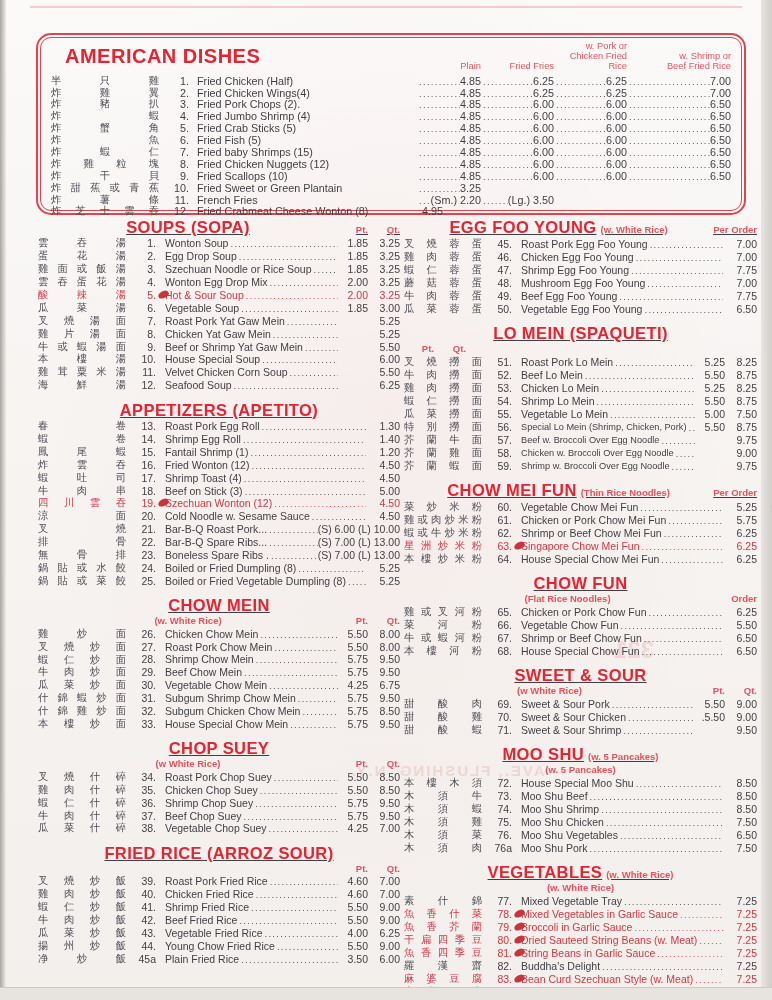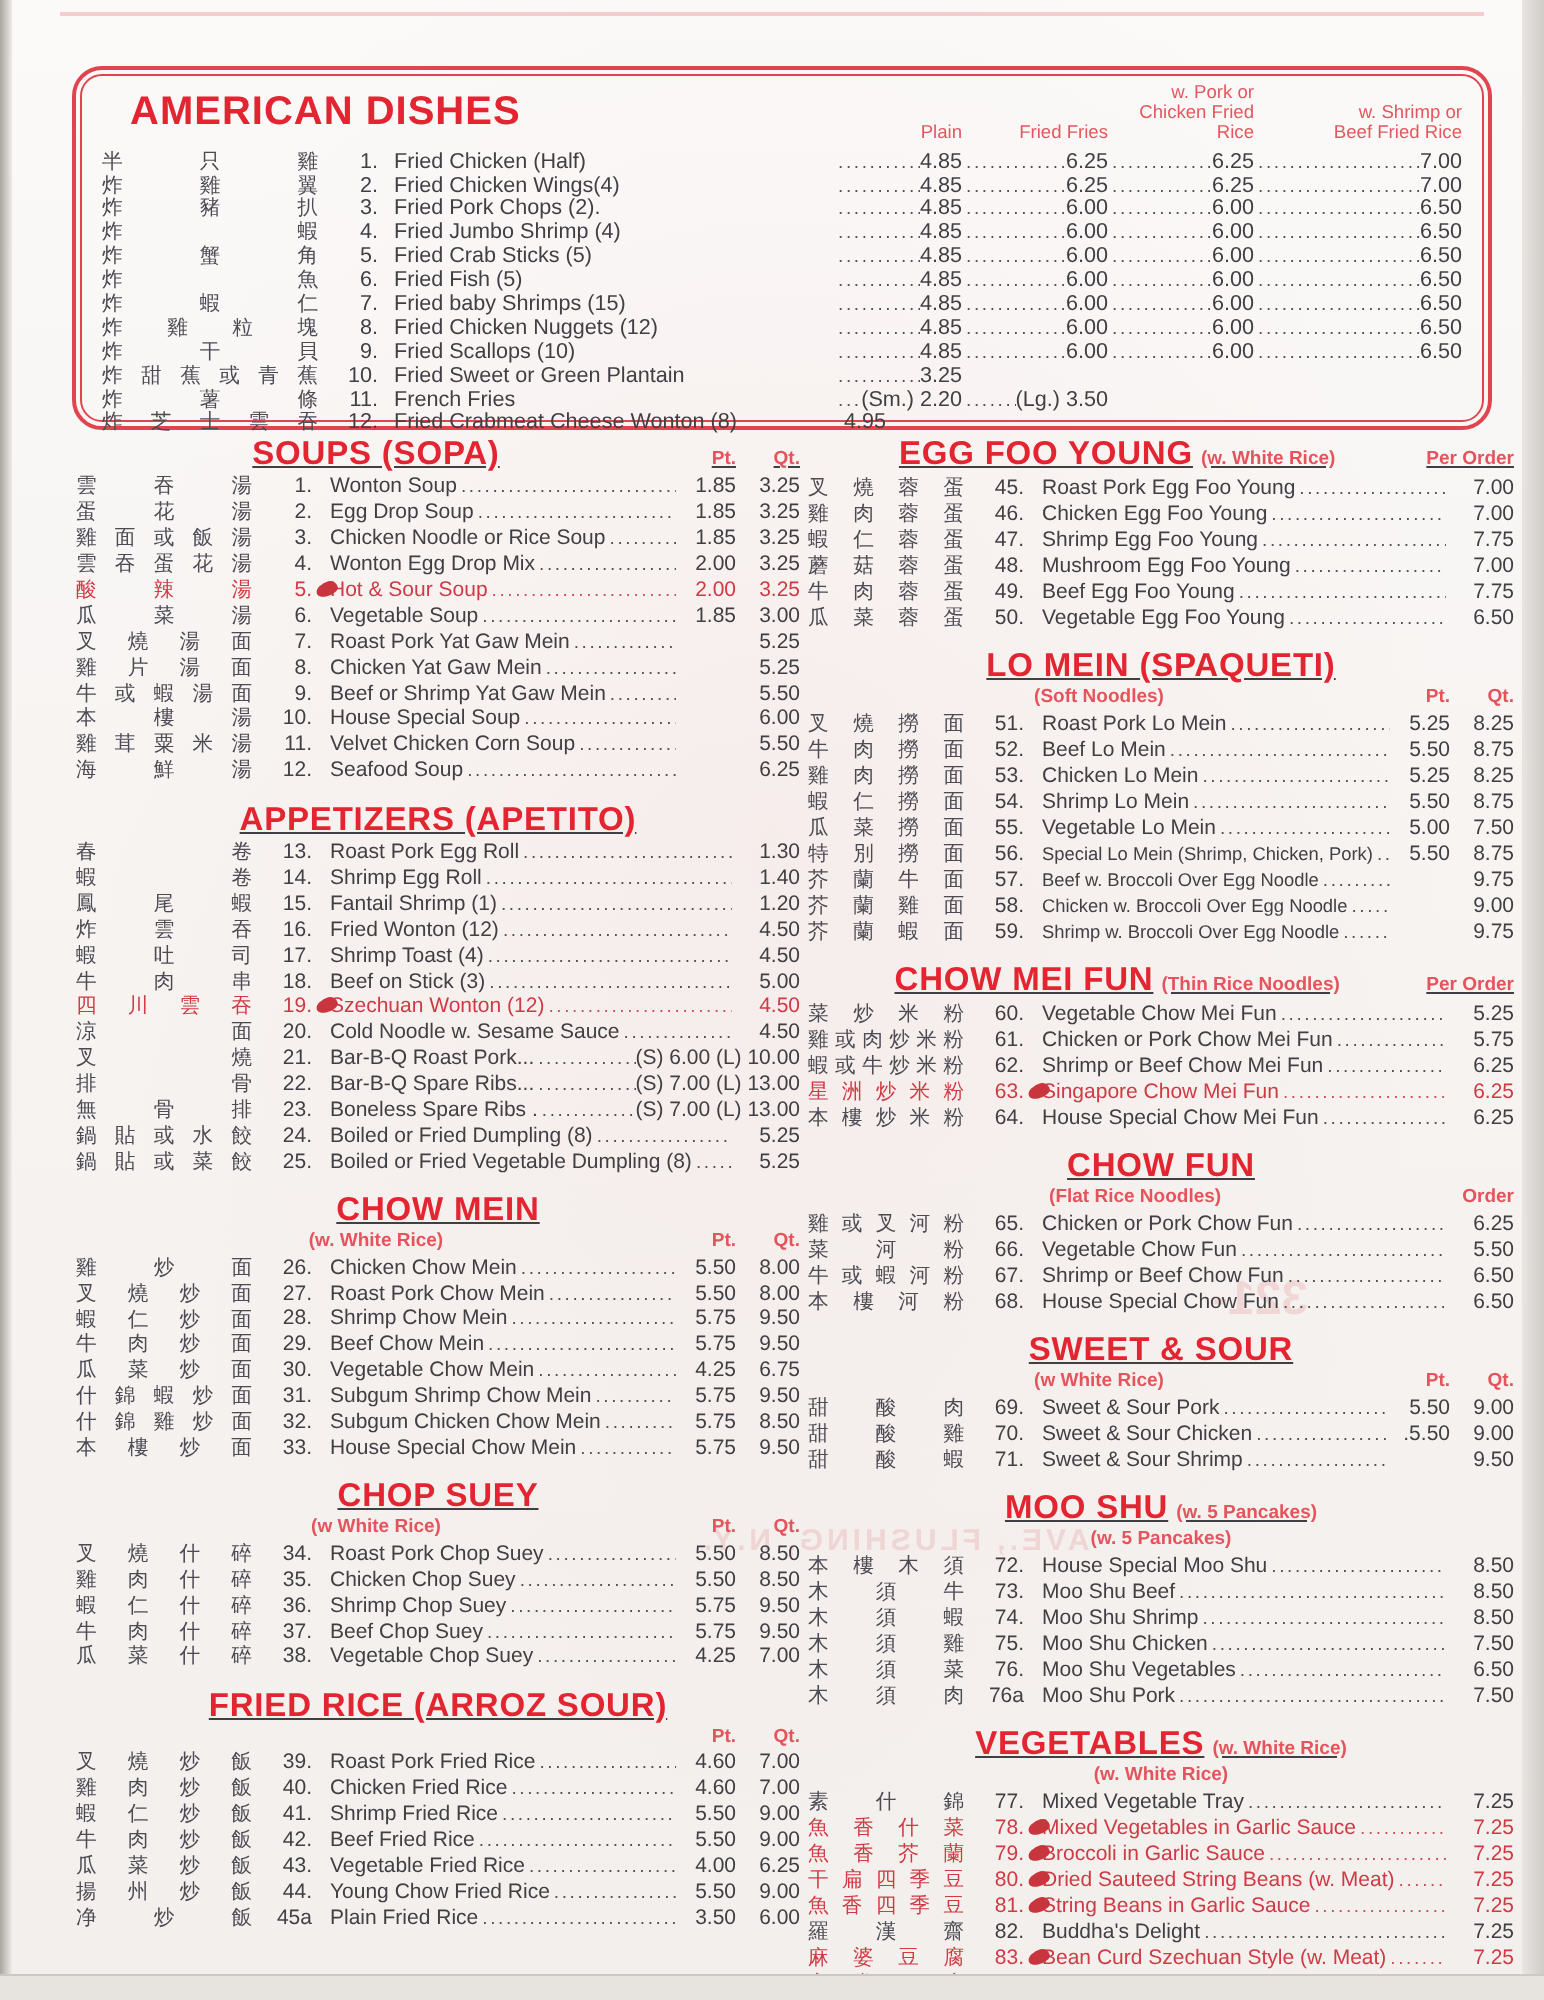--- a/index.html
+++ b/index.html
@@ -398,21 +398,21 @@
         </div>
         <div class="mi">
           <span class="zh" style="width: 88px;">
             <i>雞</i>
             <i>面</i>
             <i>或</i>
             <i>飯</i>
             <i>湯</i>
           </span>
           <span class="num">3.</span>
-          <span class="nm">Chicken Noodle or Rice Soup</span>
+          <span class="nm">Szechuan Noodle or Rice Soup</span>
           <span class="dots"></span>
           <span class="pc">1.85</span>
           <span class="pc">3.25</span>
         </div>
         <div class="mi">
           <span class="zh" style="width: 88px;">
             <i>雲</i>
             <i>吞</i>
             <i>蛋</i>
             <i>花</i>
@@ -1043,21 +1043,20 @@
           <span class="nm">Vegetable Egg Foo Young</span>
           <span class="dots"></span>
           <span class="pc1">6.50</span>
         </div>
       </div>
       <div class="sec">
         <div class="sh1">
           <span class="sh-title">LO MEIN (SPAQUETI)</span>
         </div>
         <div class="sh2">
-          <span class="sh-sub">(Soft Noodles)</span>
           <span class="collab w">Pt.</span>
           <span class="collab w">Qt.</span>
         </div>
         <div class="mi">
           <span class="zh" style="width: 78px;">
             <i>叉</i>
             <i>燒</i>
             <i>撈</i>
             <i>面</i>
           </span>

